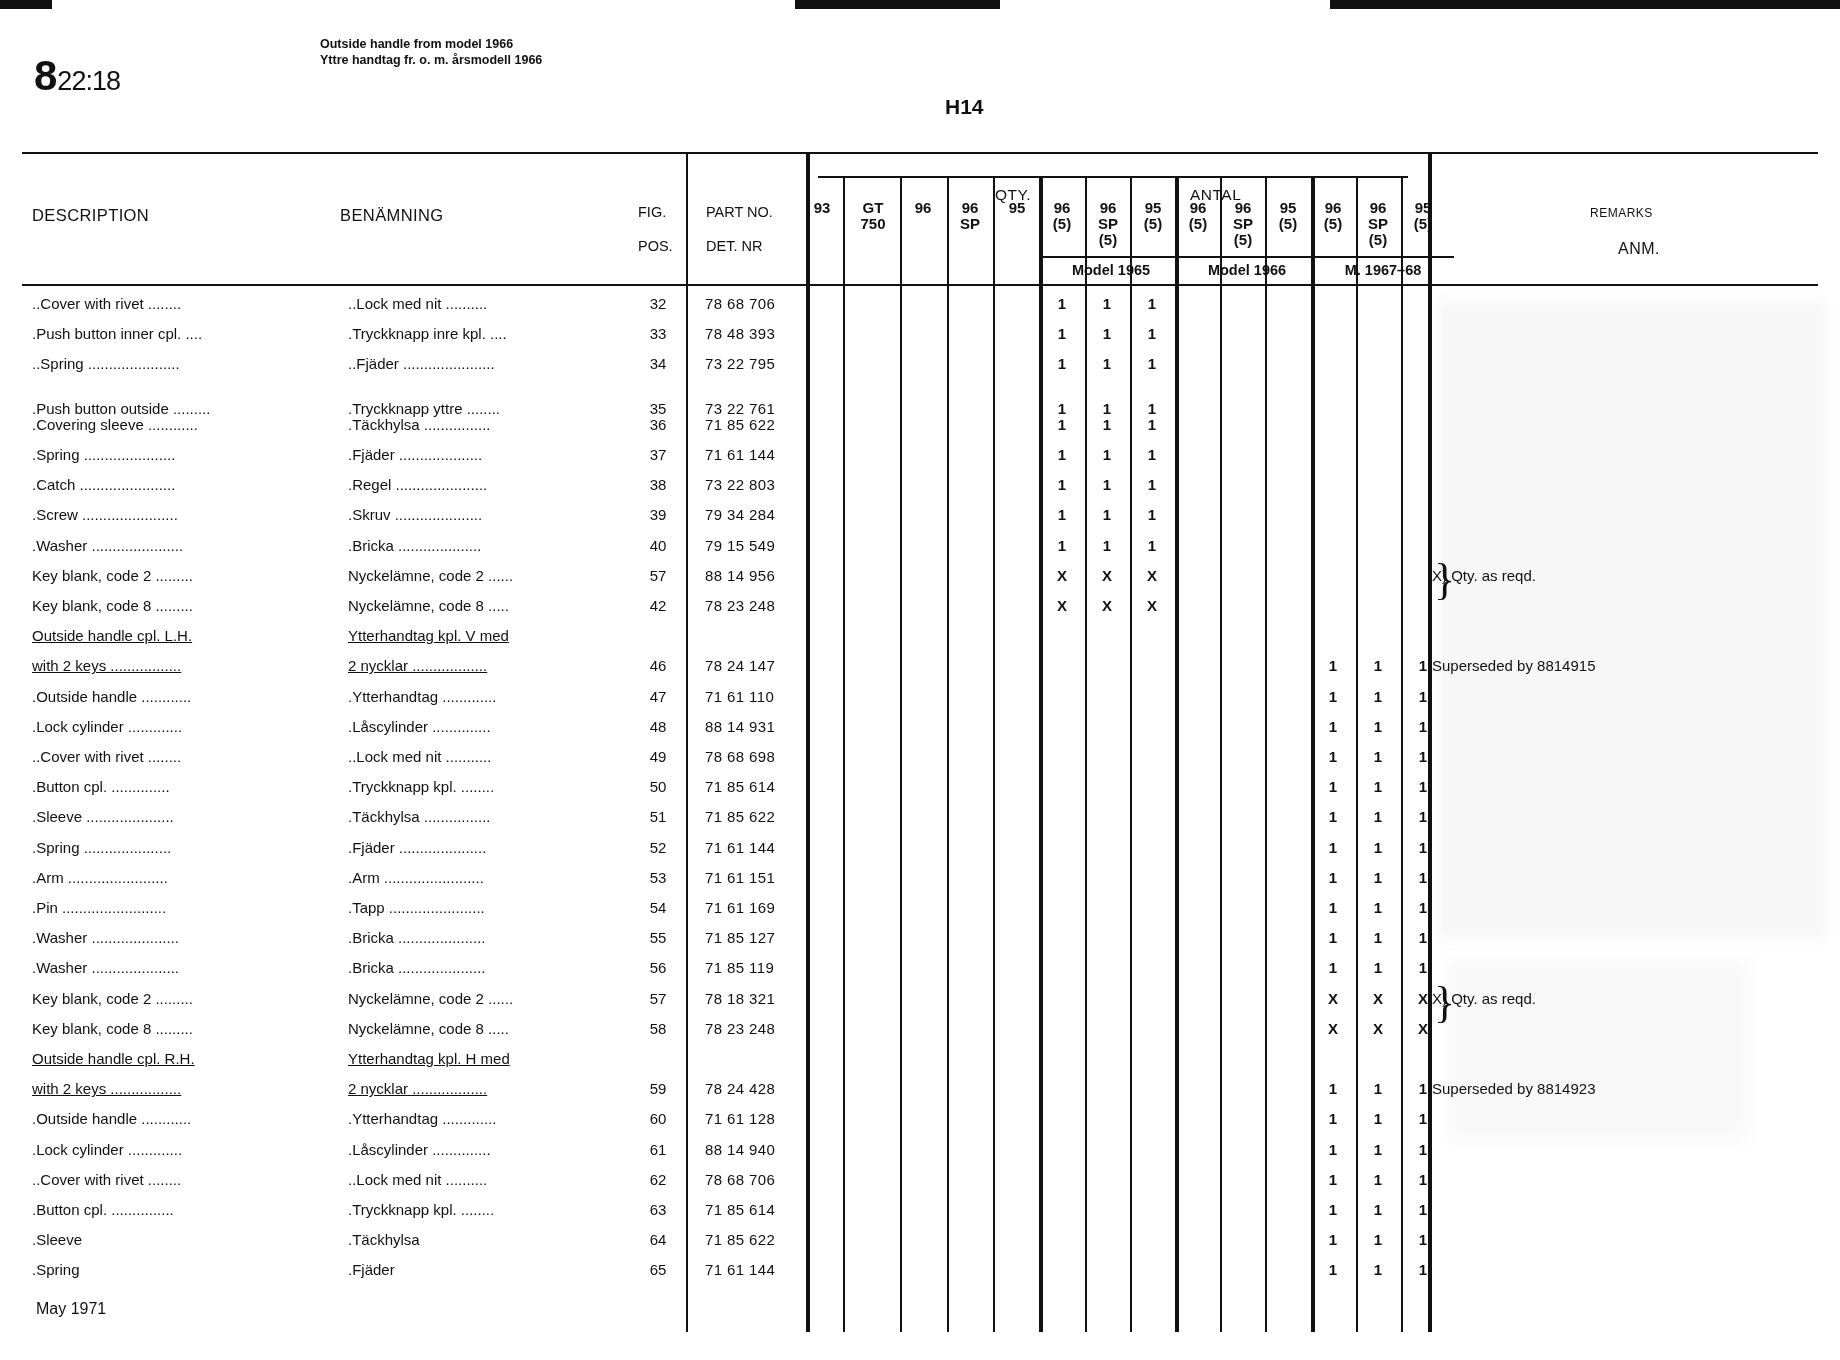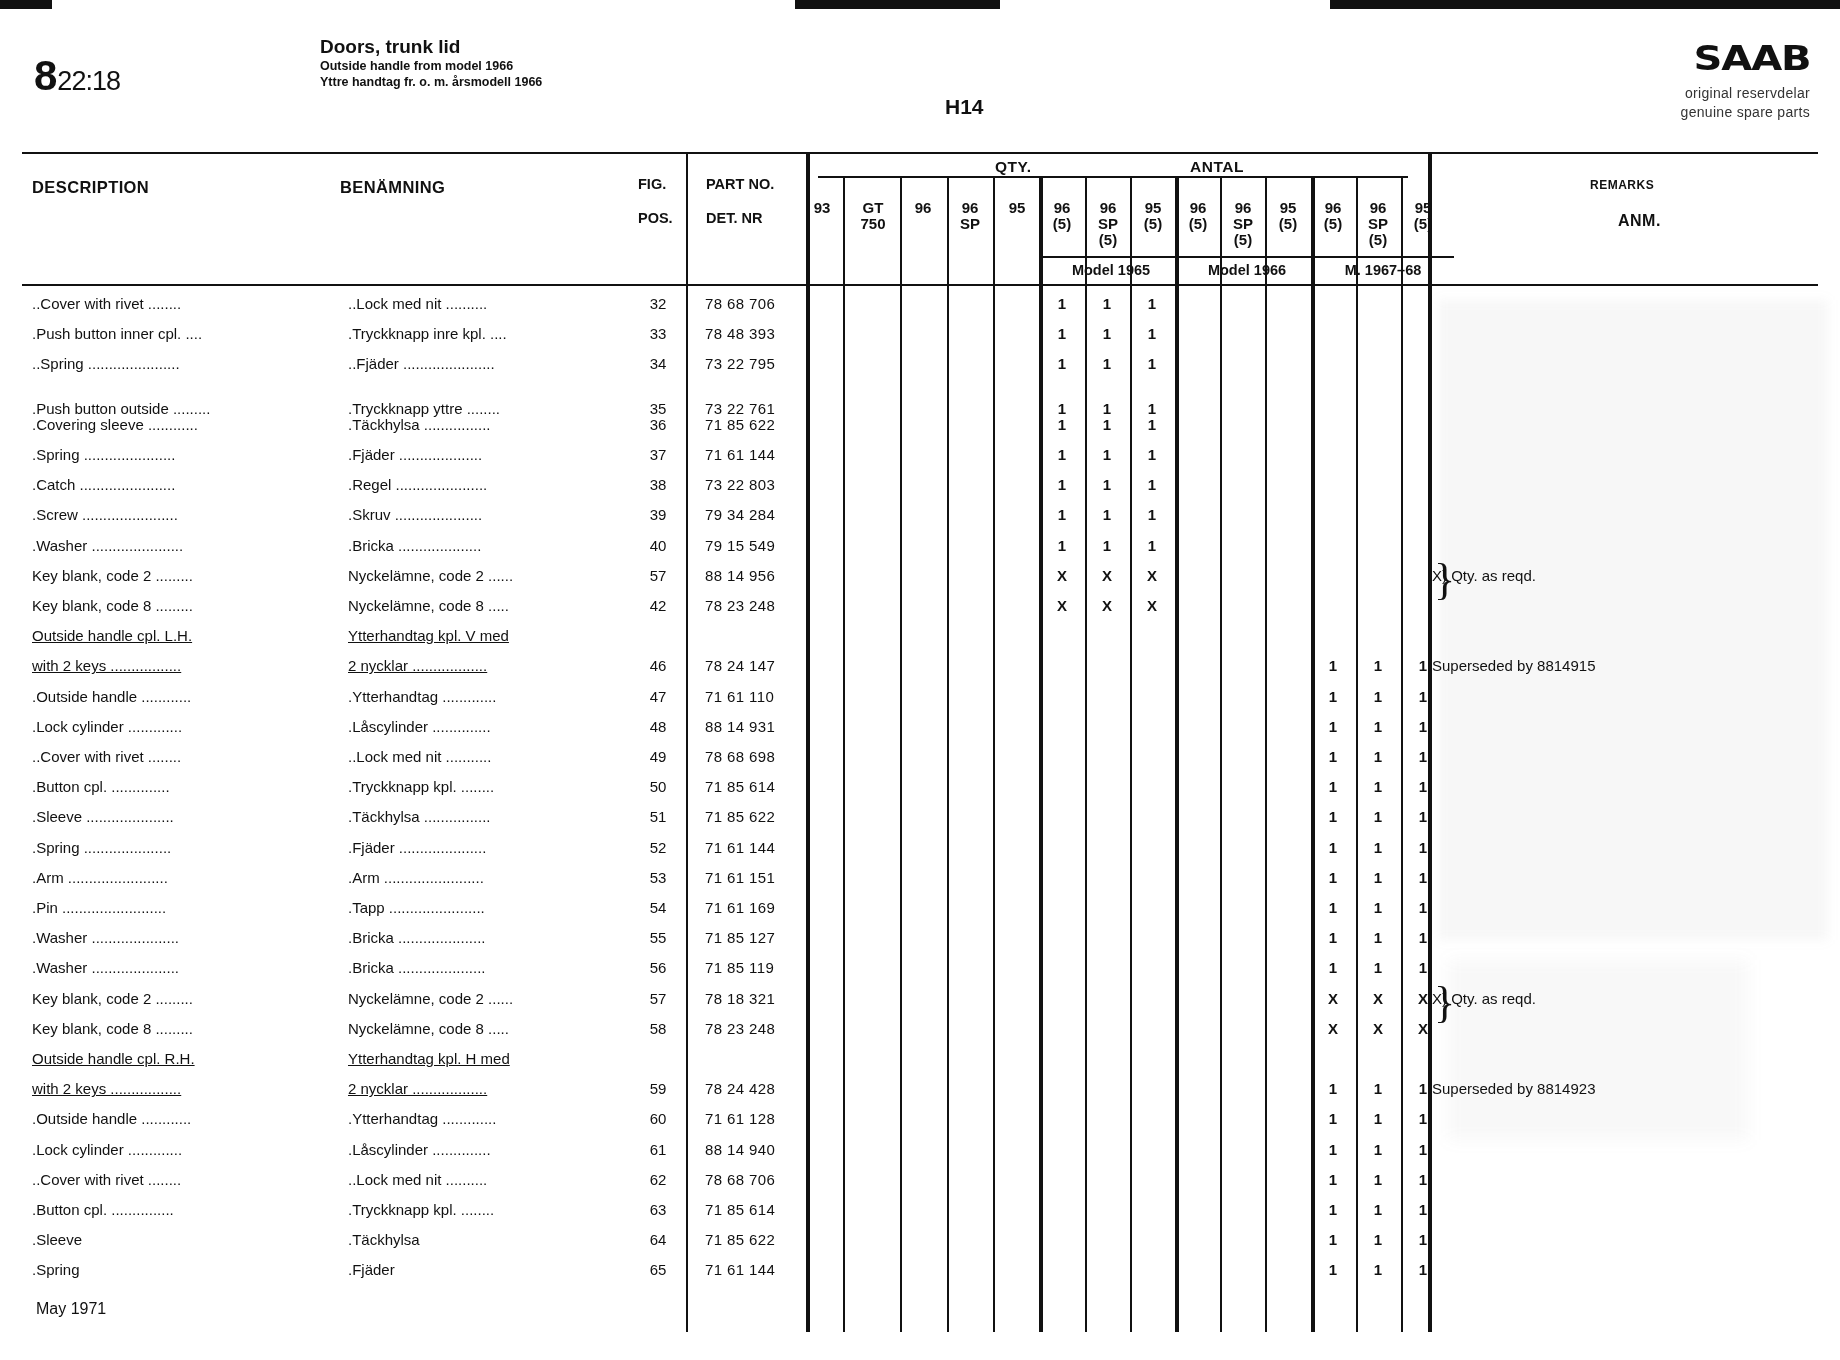--- a/index.html
+++ b/index.html
@@ -44,21 +44,21 @@
     transform-origin:right center;
   }
   .saab-sub{font-size:14px;color:#333;line-height:1.35;margin-top:6px;letter-spacing:.3px;}
 
   
   .hline{position:absolute;background:#111;height:2px;}
   .vline{position:absolute;background:#111;width:2px;}
   .vline.thick{width:4px;}
 
   
-  .ch{position:absolute;font-weight:bold;}
+  .ch{position:absolute;font-weight:normal;margin-top:28px;}
   .ch-desc{left:32px;top:178px;font-size:16.5px;letter-spacing:.4px;}
   .ch-ben{left:340px;top:178px;font-size:16.5px;letter-spacing:.4px;}
   .ch-fig{left:638px;top:176px;font-size:14.5px;}
   .ch-pos{left:638px;top:210px;font-size:14.5px;}
   .ch-part{left:706px;top:176px;font-size:14.5px;}
   .ch-det{left:706px;top:210px;font-size:14.5px;}
   .ch-qty{left:995px;top:158px;font-size:15.5px;letter-spacing:.5px;}
   .ch-antal{left:1190px;top:158px;font-size:15.5px;letter-spacing:.5px;}
   .ch-rem{left:1590px;top:178px;font-size:12px;letter-spacing:.5px;}
   .ch-anm{left:1618px;top:212px;font-size:16px;letter-spacing:.5px;}
@@ -109,32 +109,26 @@
 <div class="crop-bar crop-2"></div>
 <div class="crop-bar crop-3"></div>
 
 <div class="page">
 
   <div class="hdr-num">
     <span>8</span><span class="small">22:18</span>
   </div>
 
   <div class="hdr-title">
-    <div class="t1">Doors, trunk lid</div>
     <div class="t2">Outside handle from model 1966</div>
     <div class="t4">Yttre handtag fr. o. m. årsmodell 1966</div>
   </div>
 
   <div class="hdr-code">H14</div>
 
-  <div class="saab-logo">
-    <div class="saab-word">SAAB</div>
-    <div class="saab-sub">original reservdelar</div>
-    <div class="saab-sub" style="margin-top:0">genuine spare parts</div>
-  </div>
 
   <div class="hline" style="left:22px;top:152px;width:1796px;"></div>
   <div class="hline" style="left:818px;top:176px;width:590px;"></div>
   <div class="hline" style="left:22px;top:284px;width:1796px;"></div>
   <div class="hline" style="left:1040px;top:256px;width:414px;"></div>
 
   <div class="vline" style="left:686px;top:152px;height:1180px;"></div>
   <div class="vline thick" style="left:806px;top:152px;height:1180px;"></div>
   <div class="vline" style="left:843px;top:176px;height:1156px;"></div>
   <div class="vline" style="left:900px;top:176px;height:1156px;"></div>

